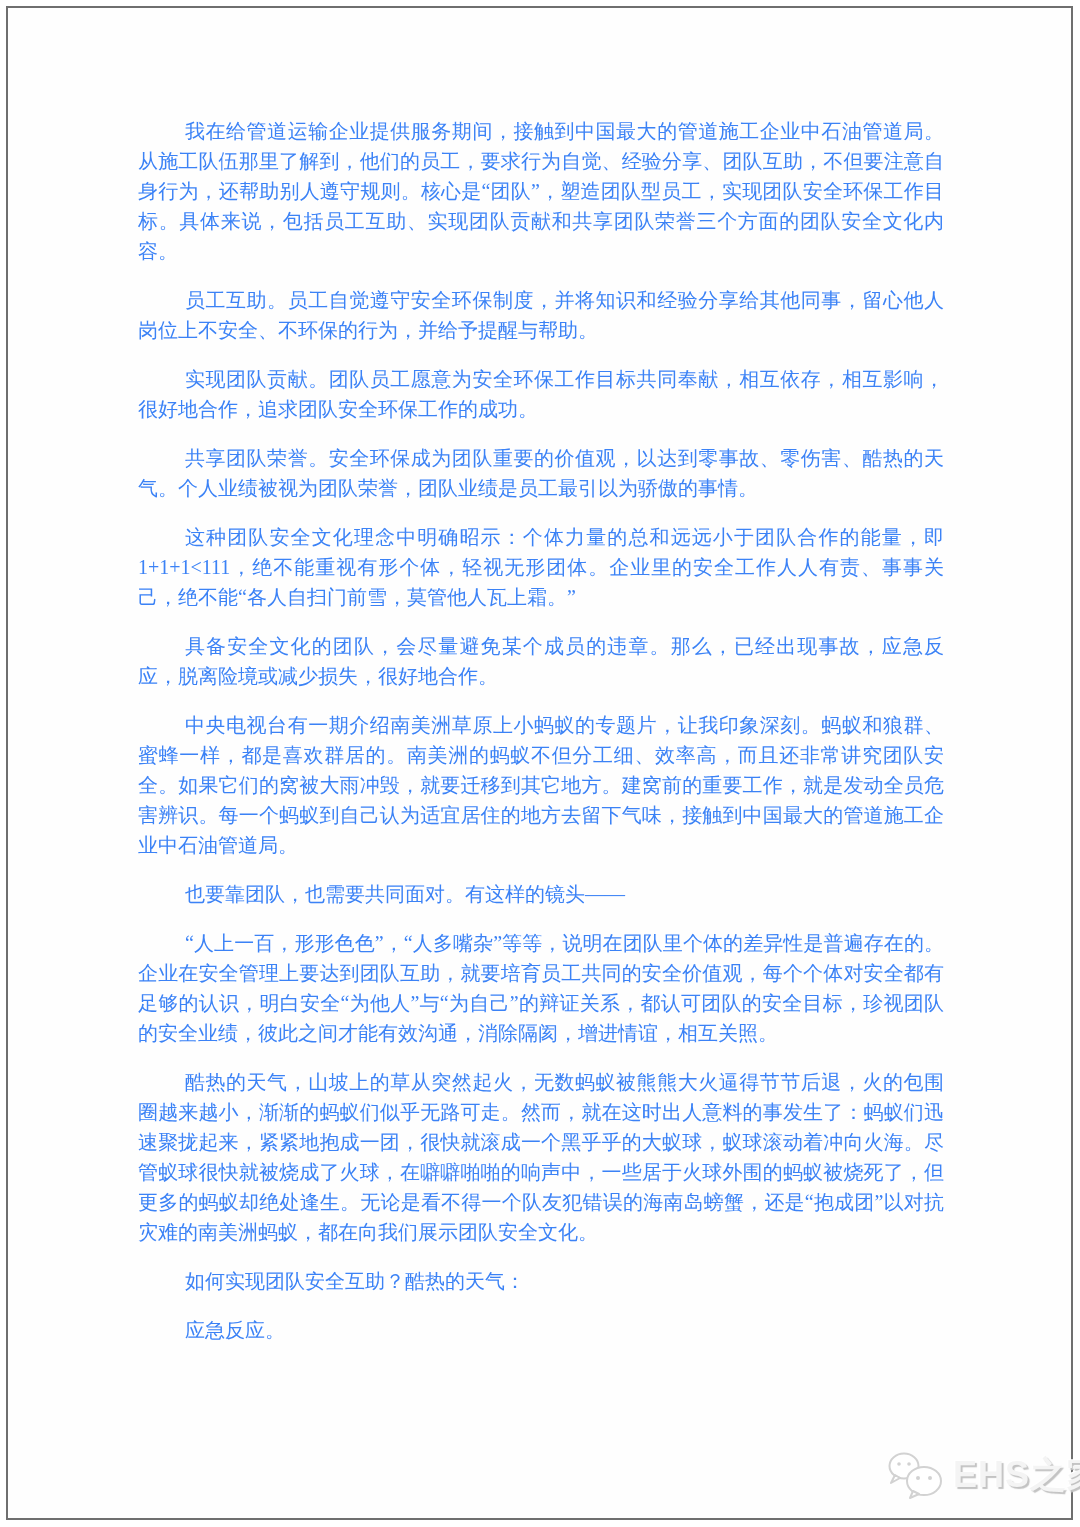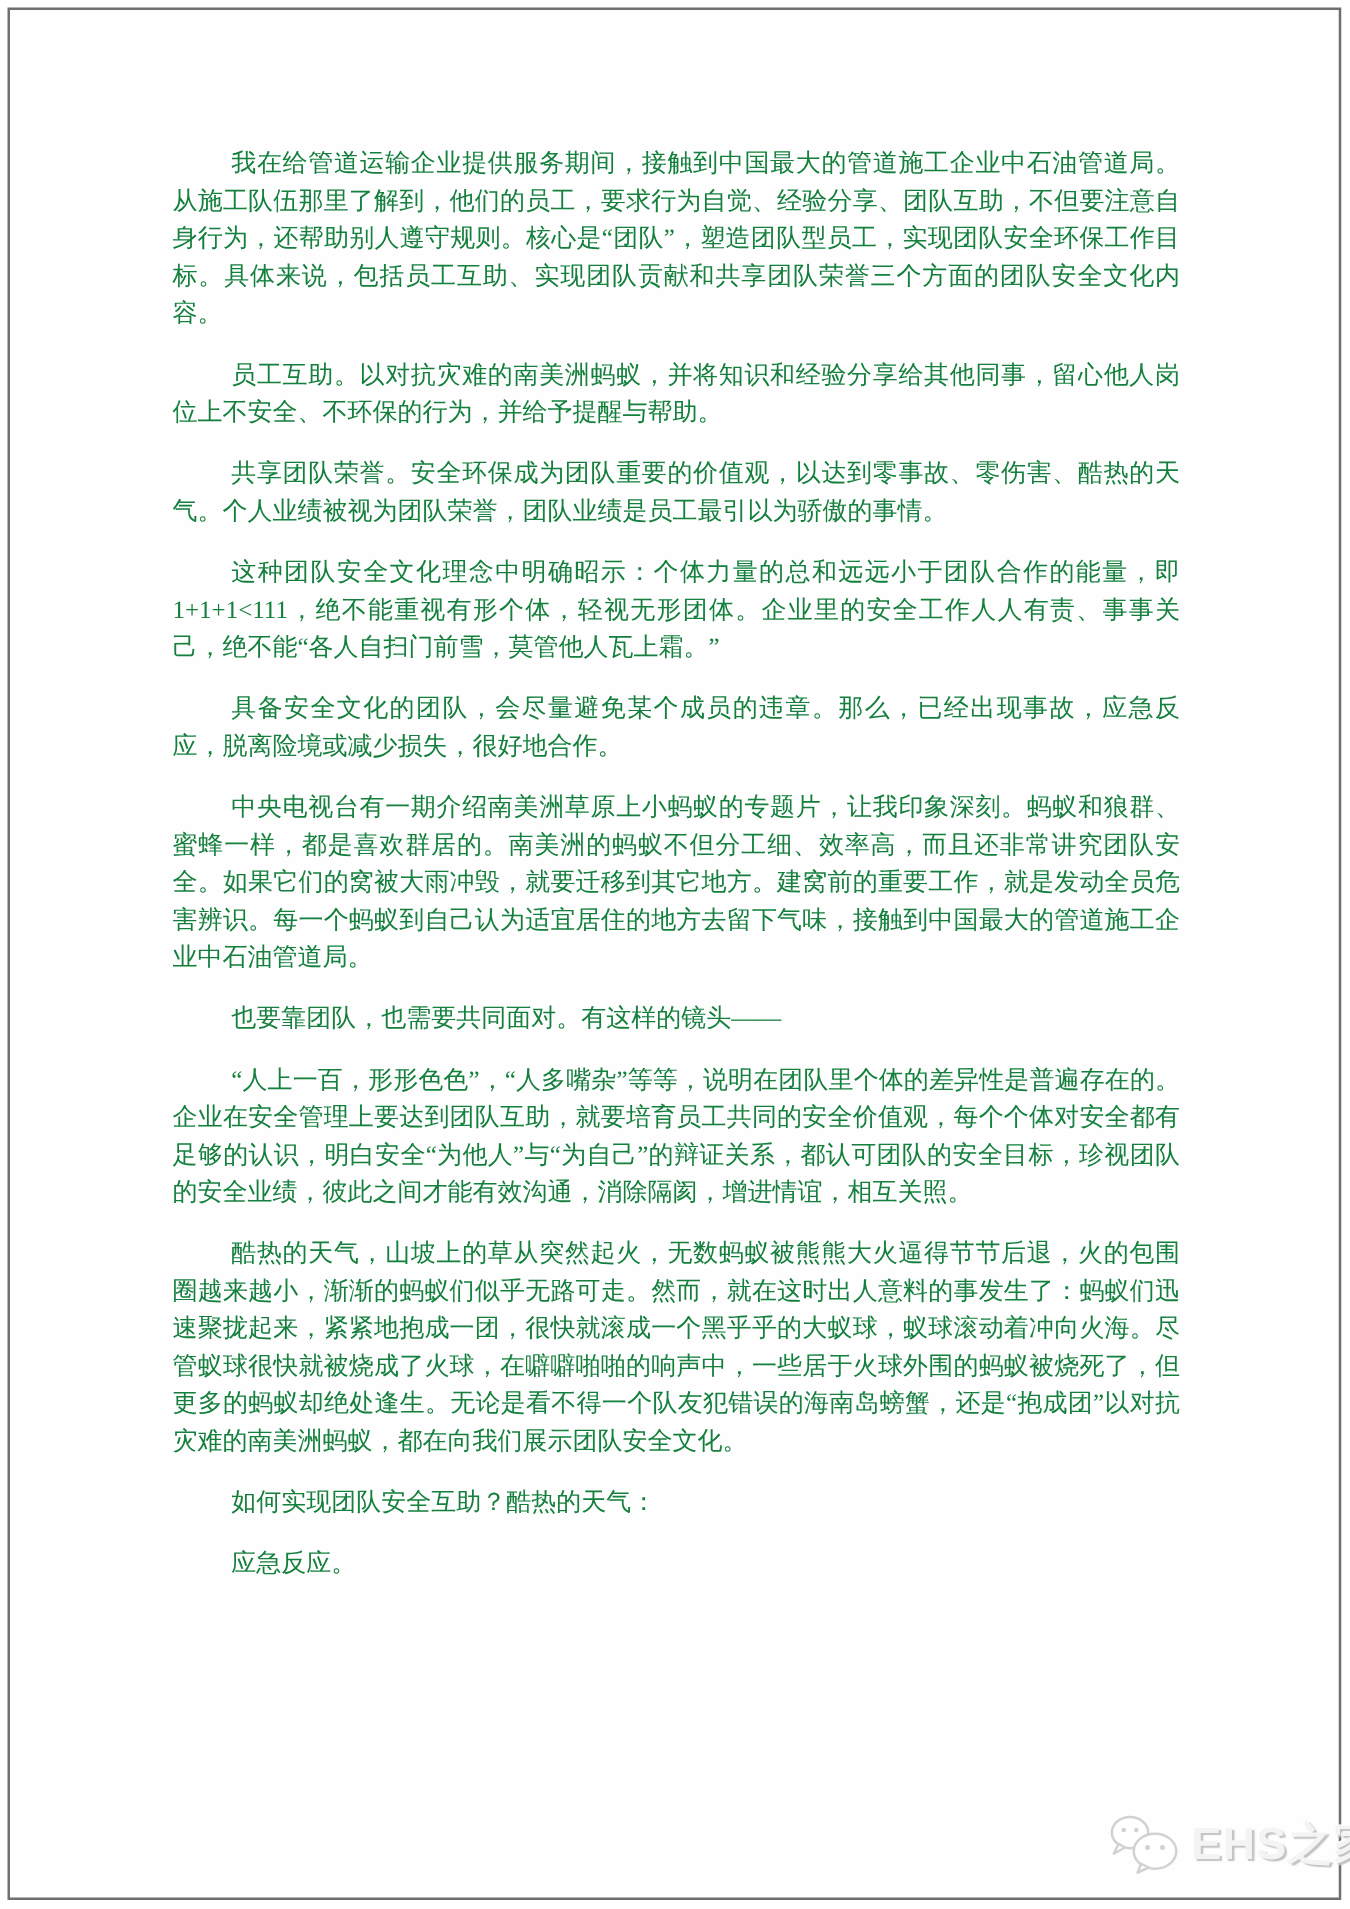--- a/index.html
+++ b/index.html
@@ -21,21 +21,21 @@
     right: 7px;
     bottom: 7px;
     border: 2px solid #6f6f6f;
     background: #fefefe;
   }
   .doc-content {
     position: absolute;
     left: 138px;
     top: 116px;
     width: 806px;
-    color: #15803d;
+    color: #3b82f6;
     font-size: 20px;
     line-height: 30px;
     text-align: justify;
   }
   .doc-content p {
     margin: 0 0 19px 0;
     text-indent: 2.35em;
   }
   .watermark {
     position: absolute;
@@ -58,21 +58,22 @@
     white-space: nowrap;
   }
 </style>
 </head>
 <body>
 
 <div class="page-frame"></div>
 
 <div class="doc-content">
   <p>我在给管道运输企业提供服务期间，接触到中国最大的管道施工企业中石油管道局。从施工队伍那里了解到，他们的员工，要求行为自觉、经验分享、团队互助，不但要注意自身行为，还帮助别人遵守规则。核心是“团队”，塑造团队型员工，实现团队安全环保工作目标。具体来说，包括员工互助、实现团队贡献和共享团队荣誉三个方面的团队安全文化内容。</p>
-  <p>员工互助。以对抗灾难的南美洲蚂蚁，并将知识和经验分享给其他同事，留心他人岗位上不安全、不环保的行为，并给予提醒与帮助。</p>
+  <p>员工互助。员工自觉遵守安全环保制度，并将知识和经验分享给其他同事，留心他人岗位上不安全、不环保的行为，并给予提醒与帮助。</p>
+  <p>实现团队贡献。团队员工愿意为安全环保工作目标共同奉献，相互依存，相互影响，很好地合作，追求团队安全环保工作的成功。</p>
   <p>共享团队荣誉。安全环保成为团队重要的价值观，以达到零事故、零伤害、酷热的天气。个人业绩被视为团队荣誉，团队业绩是员工最引以为骄傲的事情。</p>
   <p>这种团队安全文化理念中明确昭示：个体力量的总和远远小于团队合作的能量，即1+1+1&lt;111，绝不能重视有形个体，轻视无形团体。企业里的安全工作人人有责、事事关己，绝不能“各人自扫门前雪，莫管他人瓦上霜。”</p>
   <p>具备安全文化的团队，会尽量避免某个成员的违章。那么，已经出现事故，应急反应，脱离险境或减少损失，很好地合作。</p>
   <p>中央电视台有一期介绍南美洲草原上小蚂蚁的专题片，让我印象深刻。蚂蚁和狼群、蜜蜂一样，都是喜欢群居的。南美洲的蚂蚁不但分工细、效率高，而且还非常讲究团队安全。如果它们的窝被大雨冲毁，就要迁移到其它地方。建窝前的重要工作，就是发动全员危害辨识。每一个蚂蚁到自己认为适宜居住的地方去留下气味，接触到中国最大的管道施工企业中石油管道局。</p>
   <p>也要靠团队，也需要共同面对。有这样的镜头——</p>
   <p>“人上一百，形形色色”，“人多嘴杂”等等，说明在团队里个体的差异性是普遍存在的。企业在安全管理上要达到团队互助，就要培育员工共同的安全价值观，每个个体对安全都有足够的认识，明白安全“为他人”与“为自己”的辩证关系，都认可团队的安全目标，珍视团队的安全业绩，彼此之间才能有效沟通，消除隔阂，增进情谊，相互关照。</p>
   <p>酷热的天气，山坡上的草从突然起火，无数蚂蚁被熊熊大火逼得节节后退，火的包围圈越来越小，渐渐的蚂蚁们似乎无路可走。然而，就在这时出人意料的事发生了：蚂蚁们迅速聚拢起来，紧紧地抱成一团，很快就滚成一个黑乎乎的大蚁球，蚁球滚动着冲向火海。尽管蚁球很快就被烧成了火球，在噼噼啪啪的响声中，一些居于火球外围的蚂蚁被烧死了，但更多的蚂蚁却绝处逢生。无论是看不得一个队友犯错误的海南岛螃蟹，还是“抱成团”以对抗灾难的南美洲蚂蚁，都在向我们展示团队安全文化。</p>
   <p>如何实现团队安全互助？酷热的天气：</p>
   <p>应急反应。</p>
 </div>

